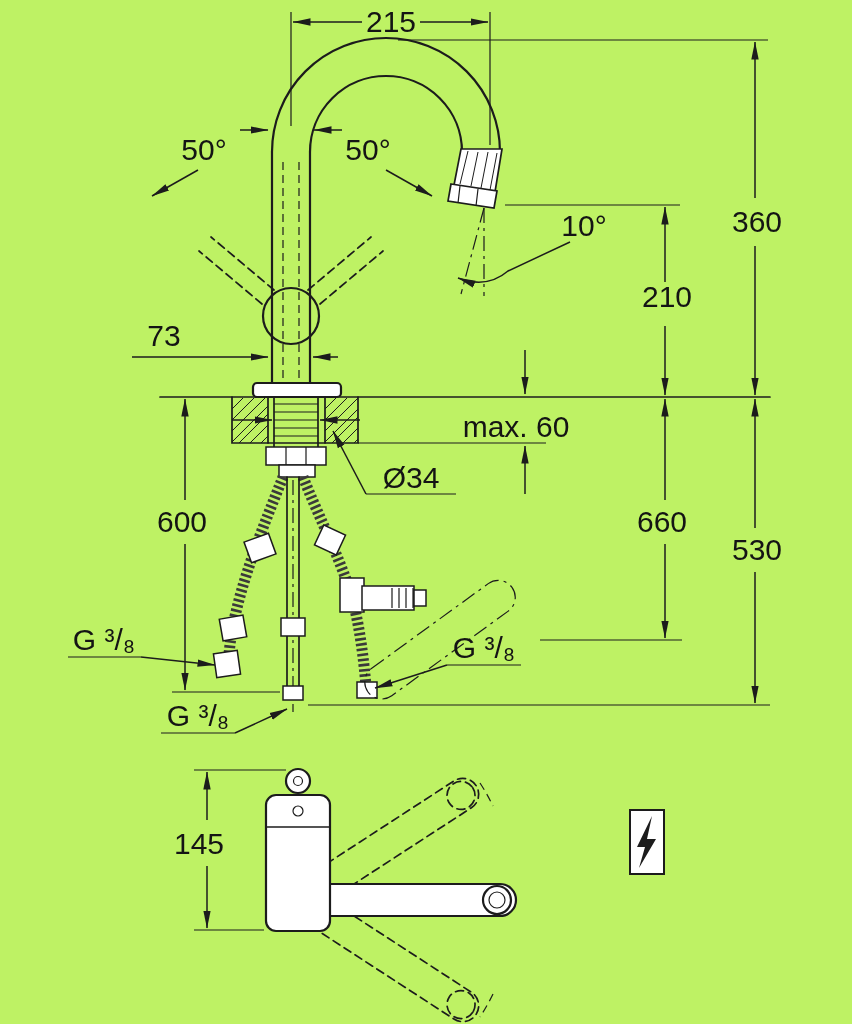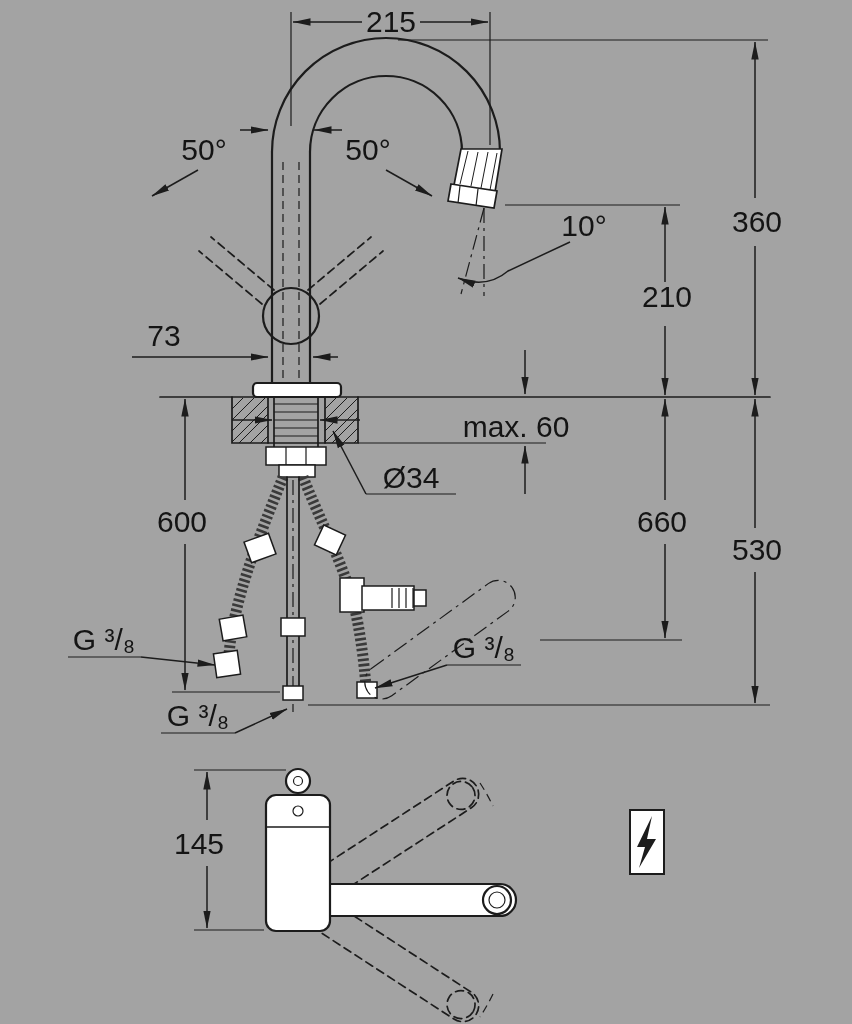--- a/index.html
+++ b/index.html
@@ -1,16 +1,16 @@
 <!DOCTYPE html>
 <html><head>
 <meta charset="utf-8">
 <style>
   html,body { margin:0; padding:0; background:#ffffff; }
-  .stage { position:relative; width:852px; height:1024px; background:#a3a3a3; outline:1px solid #d8d8d8; overflow:hidden; font-family:"Liberation Sans","DejaVu Sans",sans-serif; }
+  .stage { position:relative; width:852px; height:1024px; background:#bef264; outline:1px solid #d8d8d8; overflow:hidden; font-family:"Liberation Sans","DejaVu Sans",sans-serif; }
   svg { display:block; }
   .obj   { stroke:#1c1c1c; stroke-width:2.2; fill:none; stroke-linecap:round; stroke-linejoin:round; }
   .obj2  { stroke:#1c1c1c; stroke-width:1.7; fill:none; stroke-linecap:round; }
   .thin  { stroke:#1c1c1c; stroke-width:1.2; fill:none; }
   .dim   { stroke:#1c1c1c; stroke-width:1.5; fill:none; }
   .dash  { stroke-dasharray:8 5; }
   .cdot  { stroke-dasharray:15 5 3 5; }
   .hatch { stroke:#1c1c1c; stroke-width:1; fill:none; }
   .hose  { stroke:#3a3a3a; stroke-width:11; fill:none; stroke-dasharray:2.6 2.6; stroke-linecap:butt; }
   .fit   { fill:#ffffff; stroke:#1c1c1c; stroke-width:1.5; }

